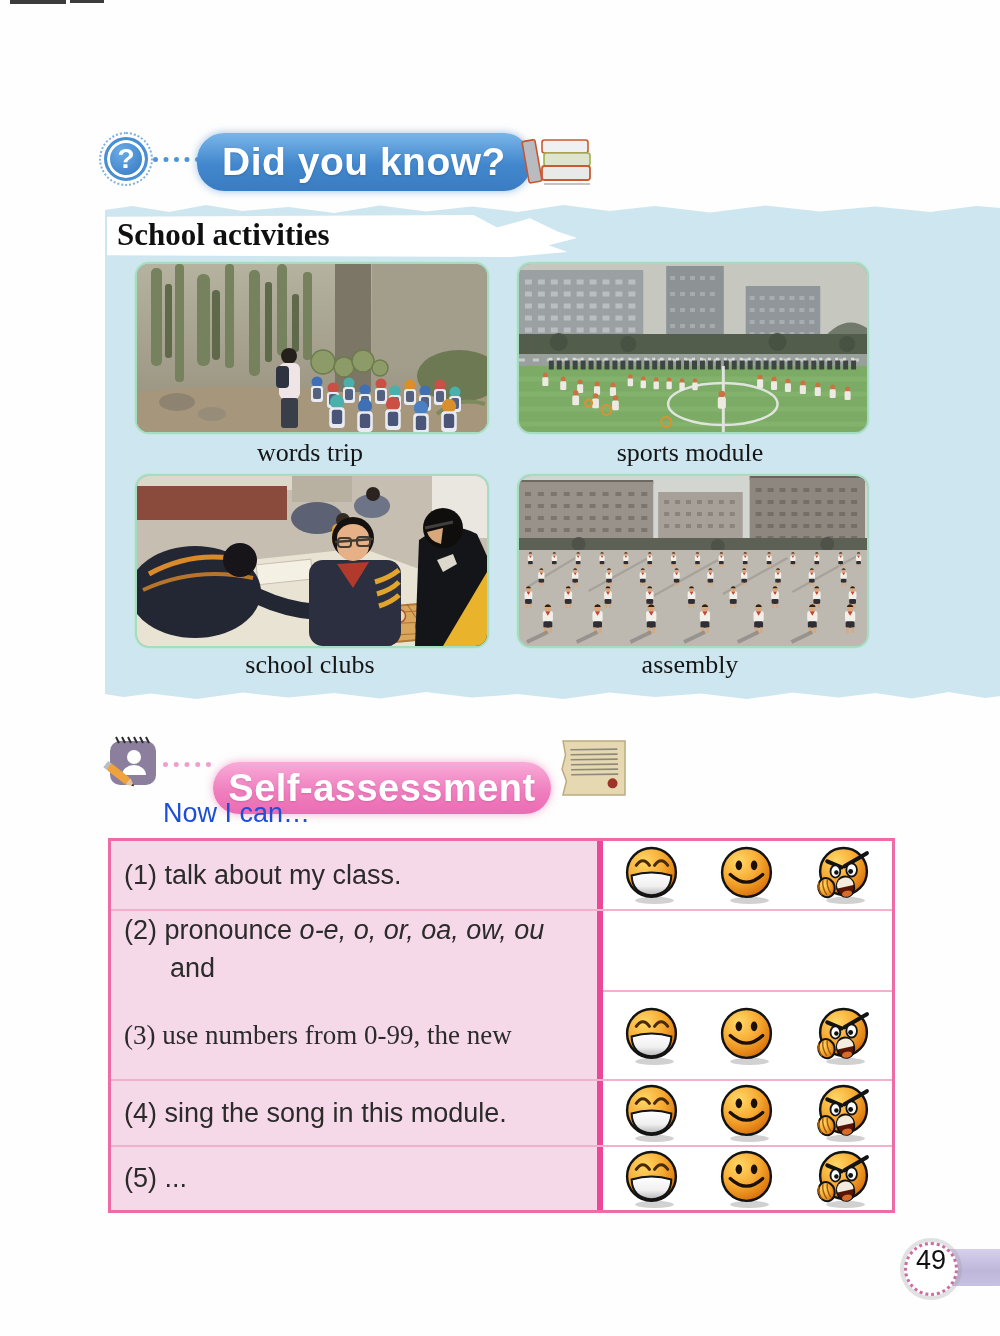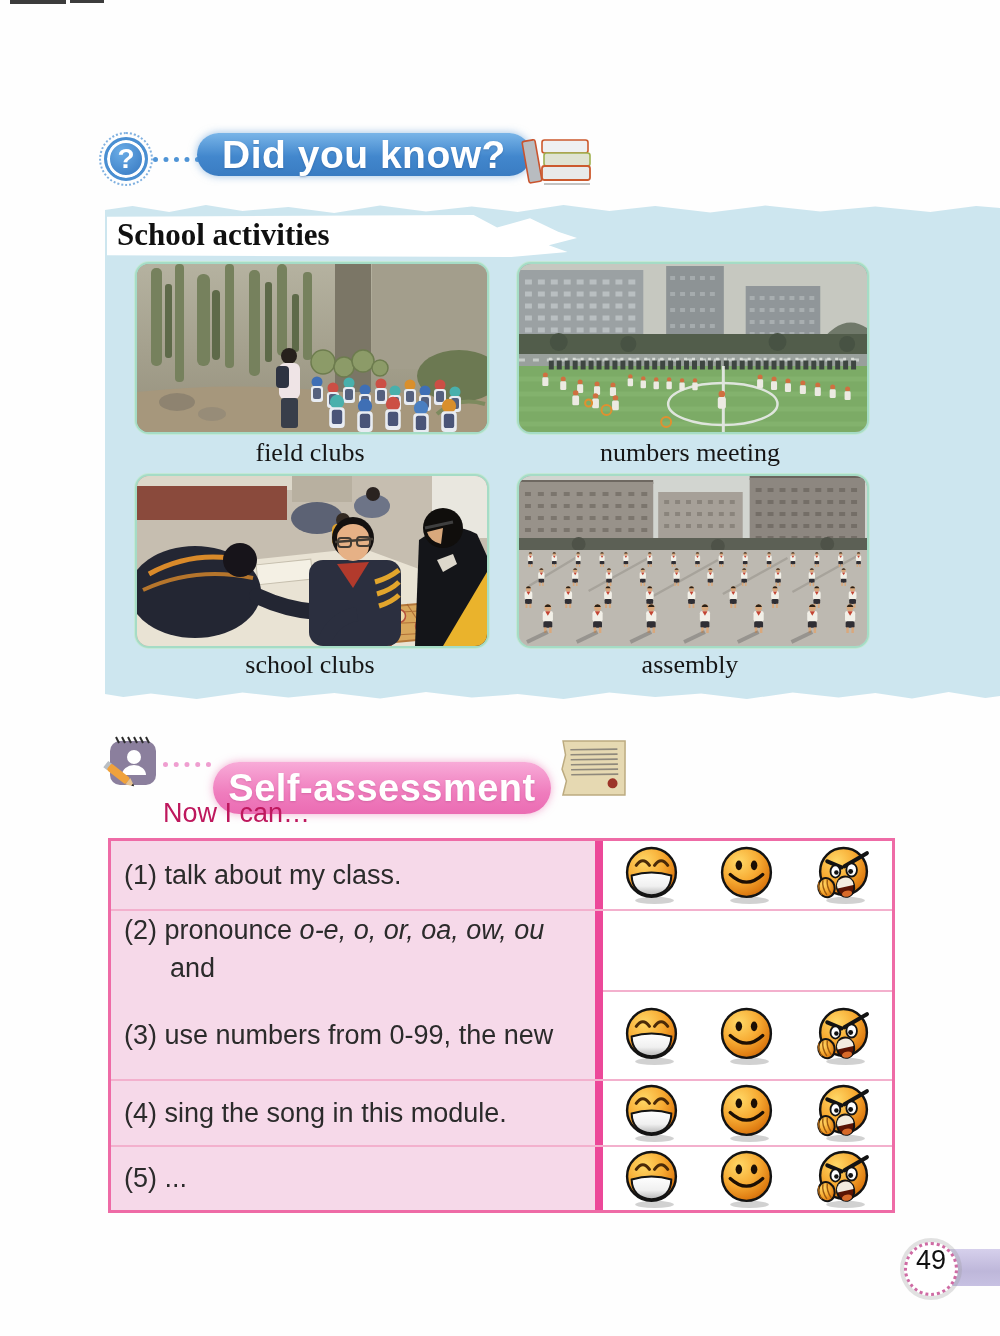--- a/index.html
+++ b/index.html
@@ -11,21 +11,21 @@
 
   
   .badge-outer{position:absolute;left:99px;top:132px;width:54px;height:54px;border:2px dotted #7fb0e0;border-radius:50%;box-sizing:border-box;}
   .badge-inner{position:absolute;left:3px;top:3px;right:3px;bottom:3px;border-radius:50%;
       background:radial-gradient(circle at 38% 32%,#6aace6,#3d7fc6 75%);
       border:3px solid #4a8fd2;box-shadow:inset 0 0 0 3px #fff;box-sizing:border-box;
       color:#fff;font-weight:bold;font-size:28px;display:flex;align-items:center;justify-content:center;}
   .dots-blue{position:absolute;left:153px;top:157px;width:47px;border-top:5px dotted #4f94d6;}
   .pill{position:absolute;border-radius:27px;display:flex;align-items:center;justify-content:center;
         color:#fff;font-weight:bold;letter-spacing:.5px;}
-  .pill-blue{left:197px;top:133px;width:334px;height:43px;font-size:39px;
+  .pill-blue{left:197px;top:133px;width:334px;height:58px;font-size:39px;
         background:linear-gradient(180deg,#79b5e8,#4287cd 55%,#3a7cc2);
         box-shadow:0 0 9px rgba(90,150,210,.6);text-shadow:0 1px 2px rgba(30,70,130,.35);}
   .dots-pink{position:absolute;left:163px;top:762px;width:48px;border-top:5px dotted #ef9ed0;}
   .pill-pink{left:213px;top:736px;width:338px;height:52px;font-size:38px;
         background:linear-gradient(180deg,#f8abd8,#ef7cbd 60%,#eb6cb3);
         box-shadow:0 0 9px rgba(235,130,185,.65);text-shadow:0 1px 2px rgba(160,60,115,.3);margin-top:26px;}
 
   
   .panel{position:absolute;left:105px;top:204px;width:917px;height:496px;background:#cde6ef;
     filter:drop-shadow(0 3px 2px rgba(120,120,120,.45));
@@ -39,28 +39,28 @@
     box-shadow:0 0 0 1px #c4e8d6;background:#999;}
   .photo svg{display:block;}
   .caption{position:absolute;font-family:"Liberation Serif",serif;font-size:26px;color:#151515;
     text-align:center;width:350px;}
 
   
   .icon-books{position:absolute;left:520px;top:134px;}
   .icon-notebook{position:absolute;left:94px;top:733px;}
   .icon-paper{position:absolute;left:556px;top:738px;}
 
-  .intro{position:absolute;left:163px;top:798px;font-size:27px;color:#be185d;}
+  .intro{position:absolute;left:163px;top:798px;font-size:27px;color:#1d4ed8;}
 
   
   .table{position:absolute;left:108px;top:838px;width:787px;height:375px;border:3px solid #ee6ba6;
      box-sizing:border-box;display:flex;flex-direction:column;background:#fff;}
   .row{display:flex;box-sizing:border-box;border-bottom:2px solid #f3b0cd;}
   .row:last-child{border-bottom:none;}
-  .cell-text{width:492px;background:#f6d9e9;border-right:8px solid #ec4899;box-sizing:border-box;
+  .cell-text{width:492px;background:#f6d9e9;border-right:6px solid #ec4899;box-sizing:border-box;
      display:flex;align-items:center;padding:0 8px 0 13px;}
   .row-text{font-size:27px;line-height:1.42;color:#2b2b2b;padding-left:46px;text-indent:-46px;}
   .it{font-style:italic;}
   .cell-emojis{flex:1;background:#fff;display:flex;align-items:center;justify-content:space-between;
      padding:0 21px;}
   .emo{width:57px;height:61px;display:block;}
 
   
   .ribbon{position:absolute;left:930px;top:1249px;width:70px;height:37px;border-radius:5px 0 0 5px;
      background:linear-gradient(180deg,#d6d0ec,#beb7da 60%,#c7c1e2);}
@@ -358,22 +358,22 @@
           <use href="#pfig" x="198" y="126" width="12" height="20"></use>
         </g>
         <g stroke="#e09030" stroke-width="2" fill="none">
           <circle cx="88" cy="146" r="5"></circle>
             <circle cx="70" cy="139" r="3.5"></circle>
             <circle cx="148" cy="158" r="5"></circle>
         </g>
       </svg>
     </div>
 
-    <div class="caption" style="left:30px;top:234px;">field clubs</div>
-    <div class="caption" style="left:410px;top:234px;">numbers meeting</div>
+    <div class="caption" style="left:30px;top:234px;">words trip</div>
+    <div class="caption" style="left:410px;top:234px;">sports module</div>
 
     <div class="photo" style="left:30px;top:270px;width:350px;height:170px;">
       <svg width="350" height="170" viewBox="0 0 350 170" preserveAspectRatio="none">
         <rect width="350" height="170" fill="#c6beb0"></rect>
         <rect x="0" y="0" width="160" height="14" fill="#ddd8ca"></rect>
         <rect x="0" y="10" width="150" height="34" fill="#8a4a3c"></rect>
         <rect x="155" y="0" width="60" height="26" fill="#b8b0a0"></rect>
         <rect x="295" y="0" width="55" height="62" fill="#e9e7df"></rect>
         <ellipse cx="180" cy="42" rx="26" ry="16" fill="#5c6274"></ellipse>
         <ellipse cx="235" cy="30" rx="18" ry="12" fill="#6d7487"></ellipse>
@@ -594,21 +594,21 @@
           </svg>
         <svg class="emo">
             <use href="#sym-smile"></use>
           </svg>
         <svg class="emo">
             <use href="#sym-angry"></use>
           </svg>
       </div>
     </div>
 
-    <div class="row" style="height:92px;">
+    <div class="row" style="height:92px;font-family:Liberation Serif, serif;">
       <div class="cell-text">
         <div class="row-text">
           <span>(3) use numbers from 0-99, the new</span><br>
         </div>
       </div>
       <div class="cell-emojis">
         <svg class="emo">
             <use href="#sym-laugh"></use>
           </svg>
         <svg class="emo">

